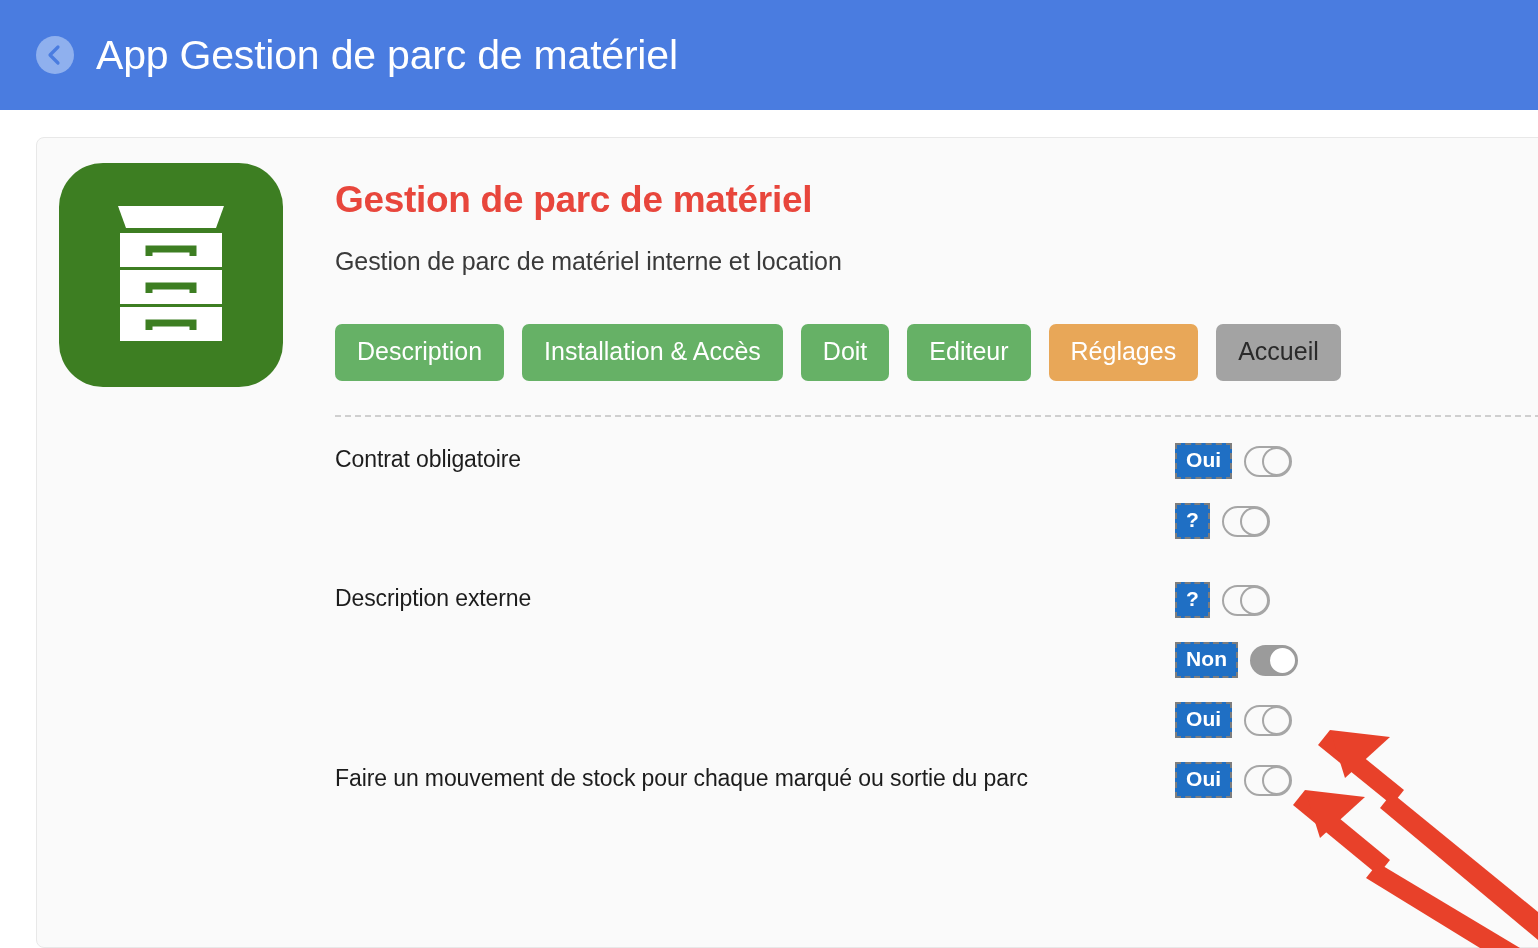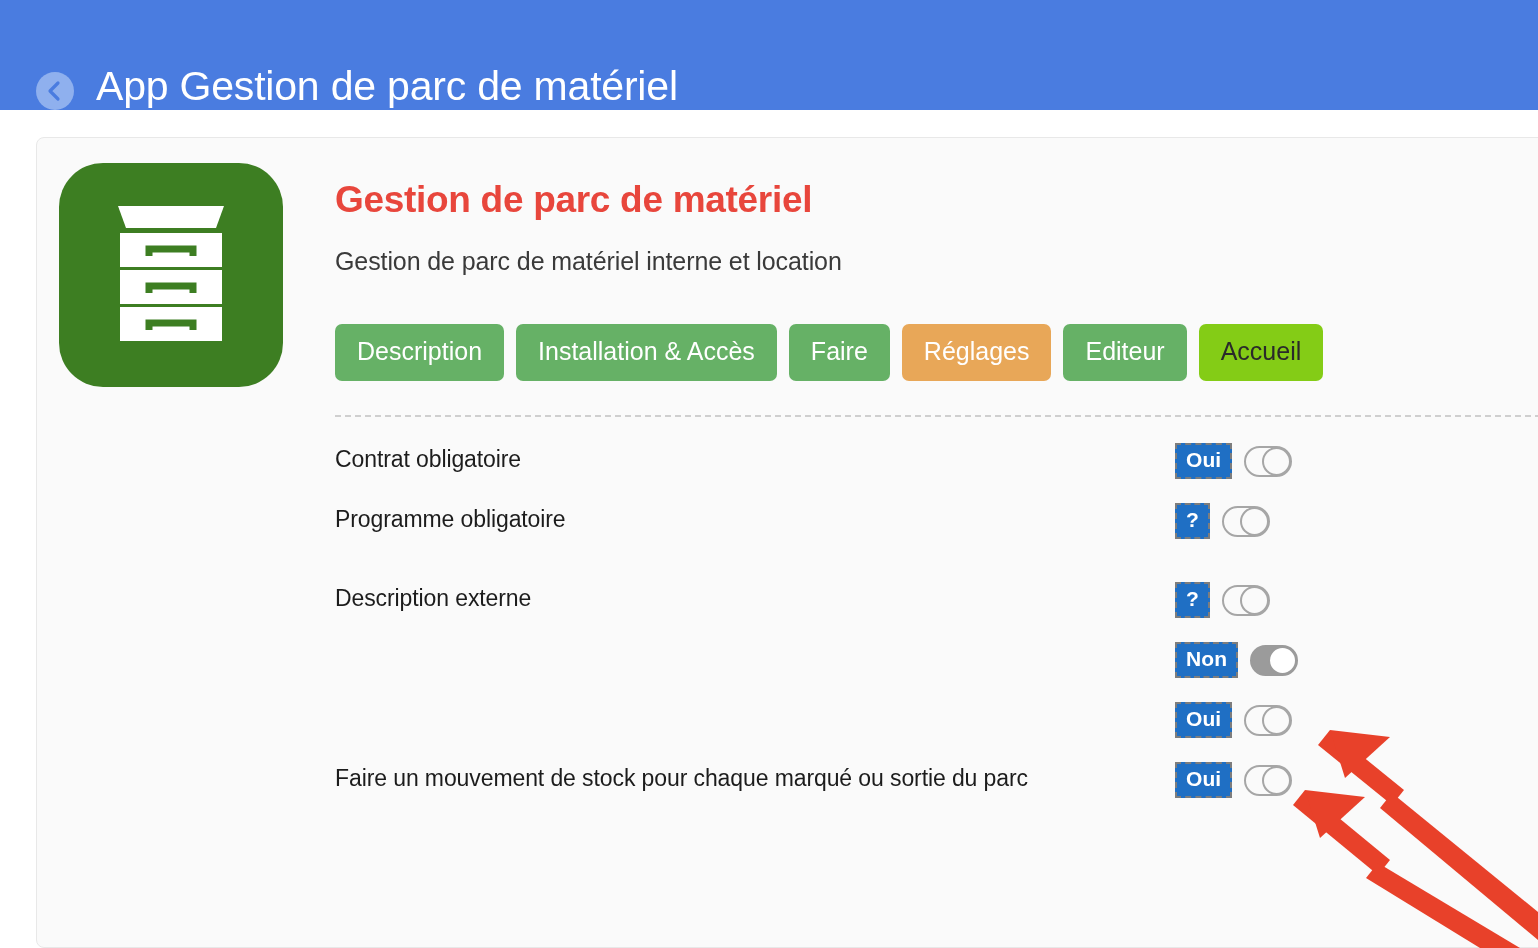--- a/index.html
+++ b/index.html
@@ -10,21 +10,21 @@
     font-family: "Liberation Sans", sans-serif;
     overflow: hidden;
   }
   #root { position: relative; width: 1538px; height: 948px; background: #ffffff; }
 
   
   .topbar {
     position: absolute; left: 0; top: 0;
     width: 1538px; height: 110px;
     background: #4a7ce0;
-    display: flex; align-items: flex-end;
+    display: flex; align-items: center;
     padding-left: 36px;
   }
   .back-btn {
     width: 38px; height: 38px; border-radius: 50%;
     background: #8fb0ee;
     display: flex; align-items: center; justify-content: center;
     flex: 0 0 auto; cursor: pointer;
   }
   .back-btn svg { display: block; }
   .topbar-title {
@@ -70,34 +70,34 @@
     color: #3a3a3a;
     font-size: 25px;
     font-weight: 400;
     margin: 26px 0 0 0;
     letter-spacing: -0.1px;
   }
 
   
   .btn-row {
     position: absolute; left: 298px; top: 186px;
-    display: flex; gap: 12px; align-items: flex-start;
+    display: flex; gap: 18px; align-items: flex-start;
   }
   .btn {
     border: none; border-radius: 7px;
     font-family: "Liberation Sans", sans-serif;
     font-size: 25px; font-weight: 400;
     padding: 14px 22px 16px 22px;
     cursor: pointer;
     white-space: nowrap;
     line-height: 1.08;
   }
   .btn-green  { background: #66b166; color: #ffffff; }
   .btn-orange { background: #e8a758; color: #ffffff; }
-  .btn-yellow { background: #84cc16; color: #2a2a2a; }
+  .btn-yellow { background: #a3a3a3; color: #2a2a2a; }
 
   
   .sep {
     position: absolute; left: 298px; top: 277px;
     width: 1206px; height: 0;
     border-top: 2px dashed #cfcfcf;
   }
 
   
   .settings { position: absolute; left: 298px; top: 303px; width: 1210px; }
@@ -211,43 +211,42 @@
     </div>
 
     <div class="head-block">
       <h1 class="app-title">Gestion de parc de matériel</h1>
       <p class="app-subtitle">Gestion de parc de matériel interne et location</p>
     </div>
 
     <div class="btn-row">
       <button class="btn btn-green">Description</button>
       <button class="btn btn-green">Installation &amp; Accès</button>
-      <button class="btn btn-green">Faire</button>
+      <button class="btn btn-green">Doit</button>
+      <button class="btn btn-green">Editeur</button>
       <button class="btn btn-orange">Réglages</button>
-      <button class="btn btn-green">Editeur</button>
       <button class="btn btn-yellow">Accueil</button>
     </div>
 
     <div class="sep"></div>
 
     <div class="settings">
 
       <div class="srow">
         <div class="srow-label">Contrat obligatoire</div>
         <div class="srow-ctrl">
           <span class="badge">Oui</span>
           <span class="toggle off">
               <span class="knob"></span>
             </span>
         </div>
       </div>
       <div class="gap-sm"></div>
 
       <div class="srow">
-        <div class="srow-label">Programme obligatoire</div>
         <div class="srow-ctrl">
           <span class="badge">?</span>
           <span class="toggle off">
               <span class="knob"></span>
             </span>
         </div>
       </div>
       <div class="gap-lg"></div>
 
       <div class="srow">

